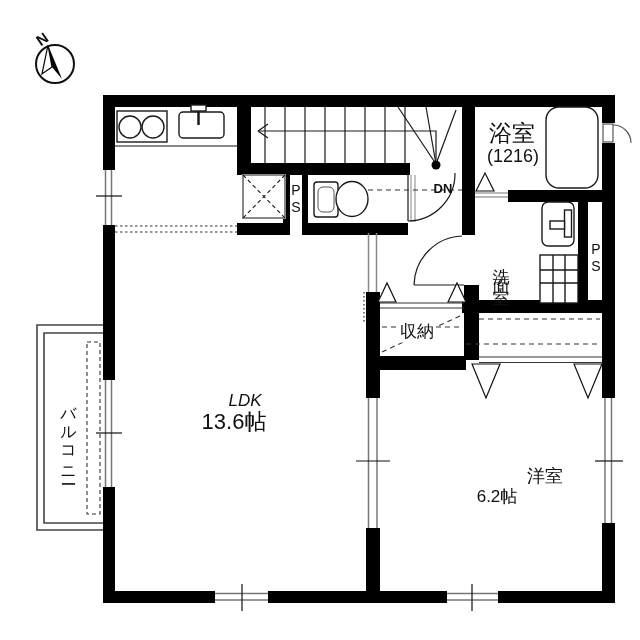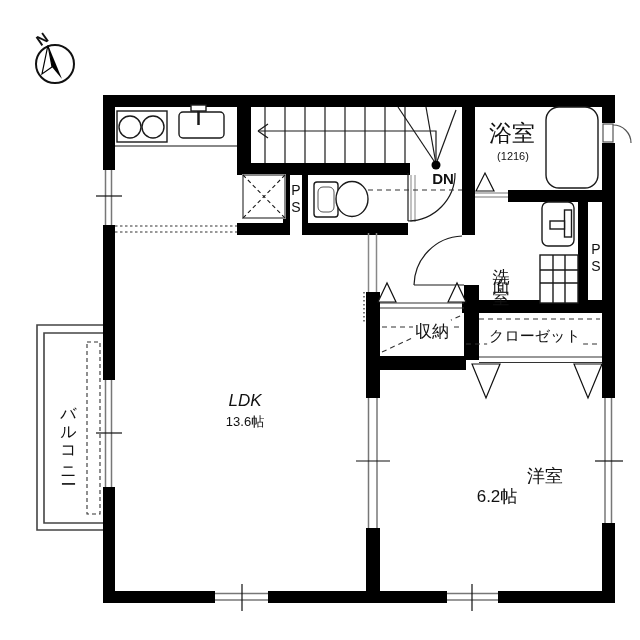--- a/index.html
+++ b/index.html
@@ -210,36 +210,35 @@
 
   <g>
     <circle cx="55" cy="64" r="19" fill="none" stroke="#111" stroke-width="2"></circle>
     <polygon points="48,45 62,79 52,67" fill="#000"></polygon>
     <polygon points="48,45 52,67 42,74" fill="#fff" stroke="#000" stroke-width="1.2"></polygon>
   </g>
 </svg>
 
   <div class="lbl" style="left:42px;top:39px;font-size:15px;font-weight:bold;transform:translate(-50%,-50%) rotate(-35deg);">N</div>
 
-  <div class="lbl" style="left:439px;top:178px;font-size:15px;font-weight:bold;padding-left:8px;">DN</div>
+  <div class="lbl" style="left:439px;top:188px;font-size:13px;font-weight:bold;padding-left:8px;">DN</div>
 
   <div class="lbl" style="left:245px;top:401px;font-size:17px;font-style:italic;">LDK</div>
-  <div class="lbl" style="left:245px;top:422px;font-size:13px;">13.6帖</div>
+  <div class="lbl" style="left:234px;top:422px;font-size:22px;">13.6帖</div>
 
   <div class="lbl" style="left:497px;top:476px;font-size:18px;margin-left:48px;">洋室</div>
   <div class="lbl" style="left:497px;top:496px;font-size:17px;">6.2帖</div>
 
   <div class="lbl" style="left:512px;top:133px;font-size:23px;">浴室</div>
-  <div class="lbl" style="left:513px;top:156px;font-size:11px;">(1216)</div>
+  <div class="lbl" style="left:513px;top:156px;font-size:18px;">(1216)</div>
 
   <div class="lbl vert" style="left:501px;top:270px;font-size:17px;letter-spacing:10px;">洗面室</div>
 
-  <div class="lbl bgwhite" style="left:432px;top:331px;font-size:17px;">収納</div>
-
-  <div class="lbl bgwhite" style="left:535px;top:336px;font-size:15px;">クローゼット</div>
+  <div class="lbl bgwhite" style="left:417px;top:331px;font-size:17px;">収納</div>
+
 
   <div class="lbl vert" style="left:68px;top:437px;font-size:16px;letter-spacing:2px;">バルコニー</div>
 
   <div class="lbl" style="left:296px;top:199px;font-size:14px;width:13px;word-break:break-all;line-height:17px;text-align:center;white-space:normal;">PS</div>
 
   <div class="lbl" style="left:596px;top:258px;font-size:14px;width:13px;word-break:break-all;line-height:17px;text-align:center;white-space:normal;">PS</div>
 
 </div>
 
 </body></html>

